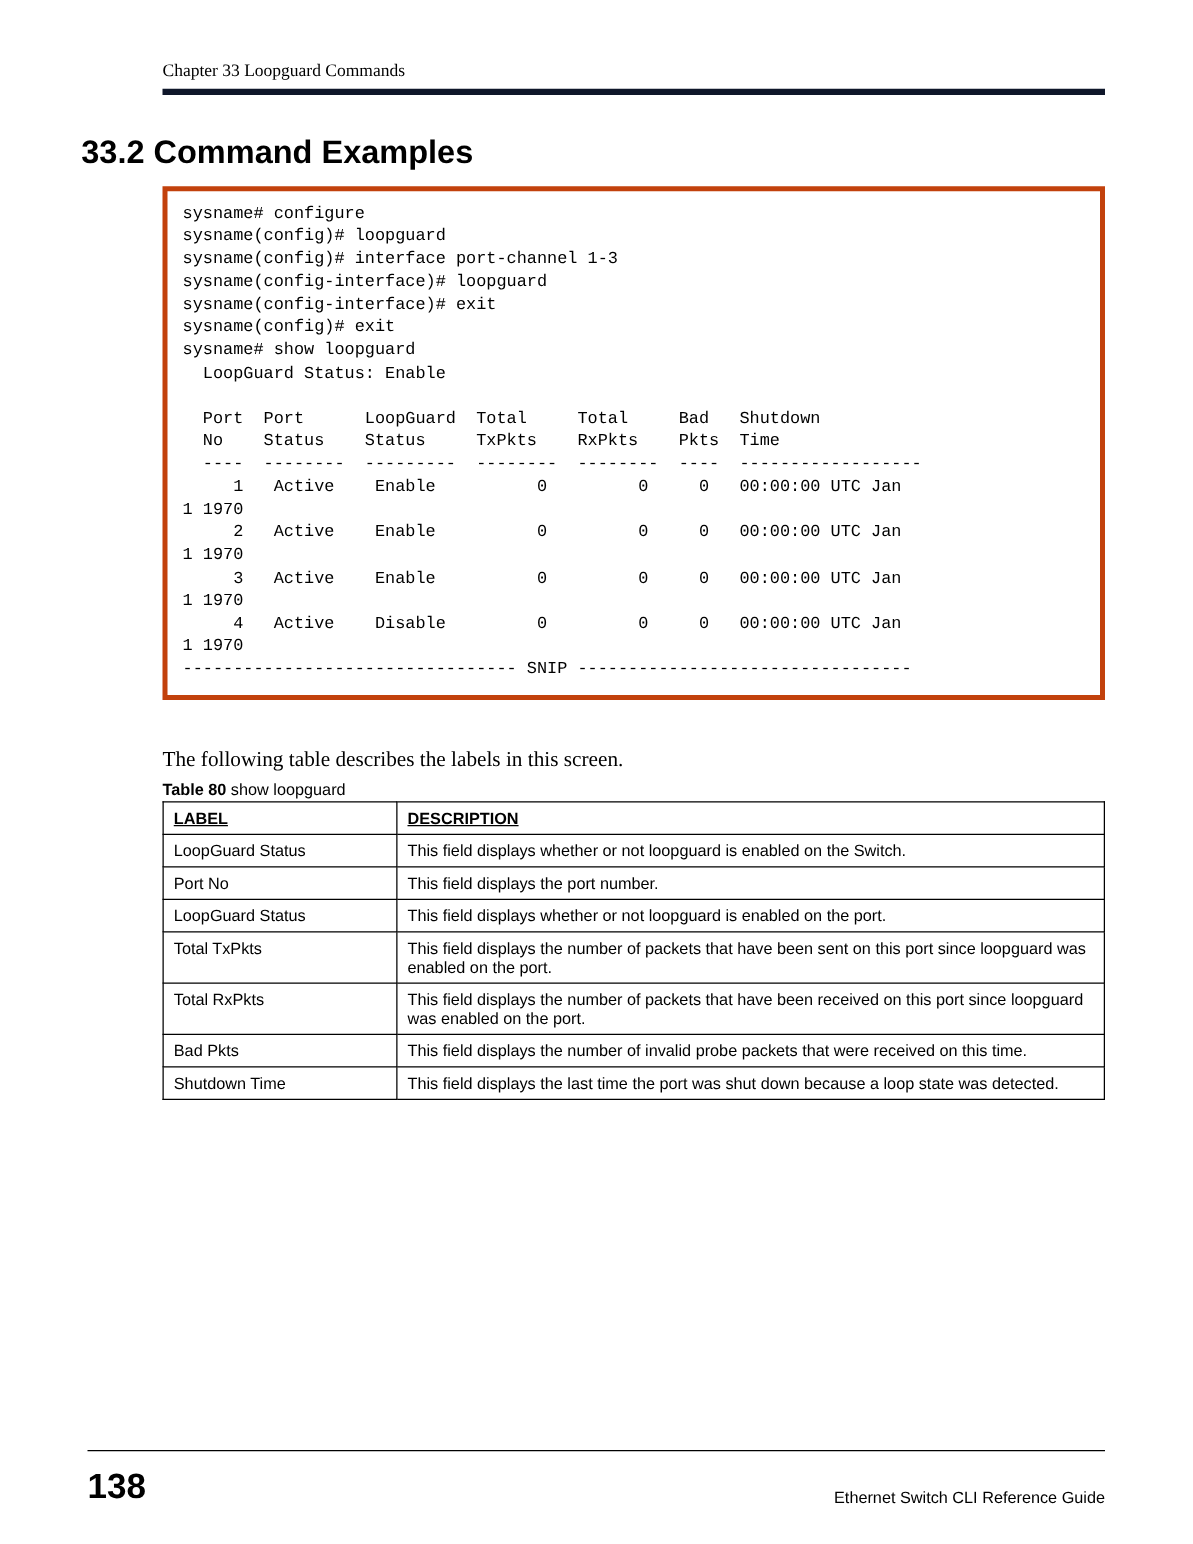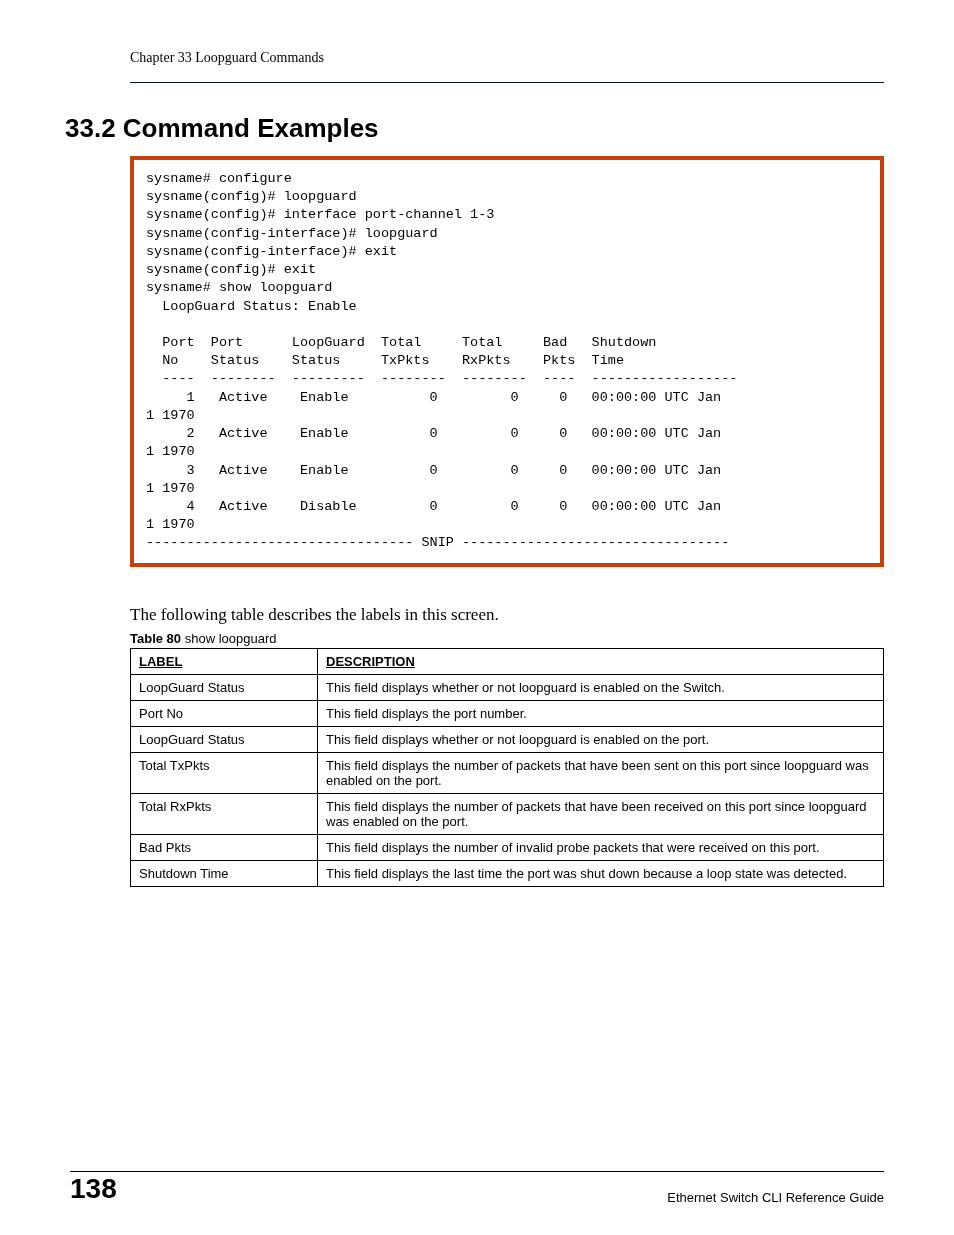--- a/index.html
+++ b/index.html
@@ -10,22 +10,22 @@
     color: #000;
     width: 954px;
   }
   .page {
     padding: 50px 70px 40px 130px;
     box-sizing: border-box;
     min-height: 1235px;
     position: relative;
   }
   .header-line {
-    border-bottom: 1px solid #0f172a;
-    padding-bottom: 16px;
+    border-bottom: 5px solid #0f172a;
+    padding-bottom: 5px;
     margin-bottom: 30px;
     font-size: 14px;
   }
   h1.section-title {
     font-family: Arial, Helvetica, sans-serif;
     font-weight: bold;
     font-size: 26px;
     margin: 0 0 12px -65px;
   }
   .intro {
@@ -72,21 +72,21 @@
   }
   table.desc td:first-child {
     width: 170px;
   }
   .footer {
     position: absolute;
     bottom: 30px;
     left: 70px;
     right: 70px;
     border-top: 1px solid #000;
-    padding-top: 1px;
+    padding-top: 12px;
     display: flex;
     justify-content: space-between;
     align-items: flex-end;
   }
   .page-num {
     font-family: Arial, Helvetica, sans-serif;
     font-size: 28px;
     font-weight: bold;
   }
   .footer-title {
@@ -155,21 +155,21 @@
       <tr>
         <td>Total TxPkts</td>
         <td>This field displays the number of packets that have been sent on this port since loopguard was enabled on the port.</td>
       </tr>
       <tr>
         <td>Total RxPkts</td>
         <td>This field displays the number of packets that have been received on this port since loopguard was enabled on the port.</td>
       </tr>
       <tr>
         <td>Bad Pkts</td>
-        <td>This field displays the number of invalid probe packets that were received on this port.</td>
+        <td>This field displays the number of invalid probe packets that were received on this time.</td>
       </tr>
       <tr>
         <td>Shutdown Time</td>
         <td>This field displays the last time the port was shut down because a loop state was detected.</td>
       </tr>
     </tbody>
   </table>
 
   <div class="footer">
     <div class="page-num">138</div>

